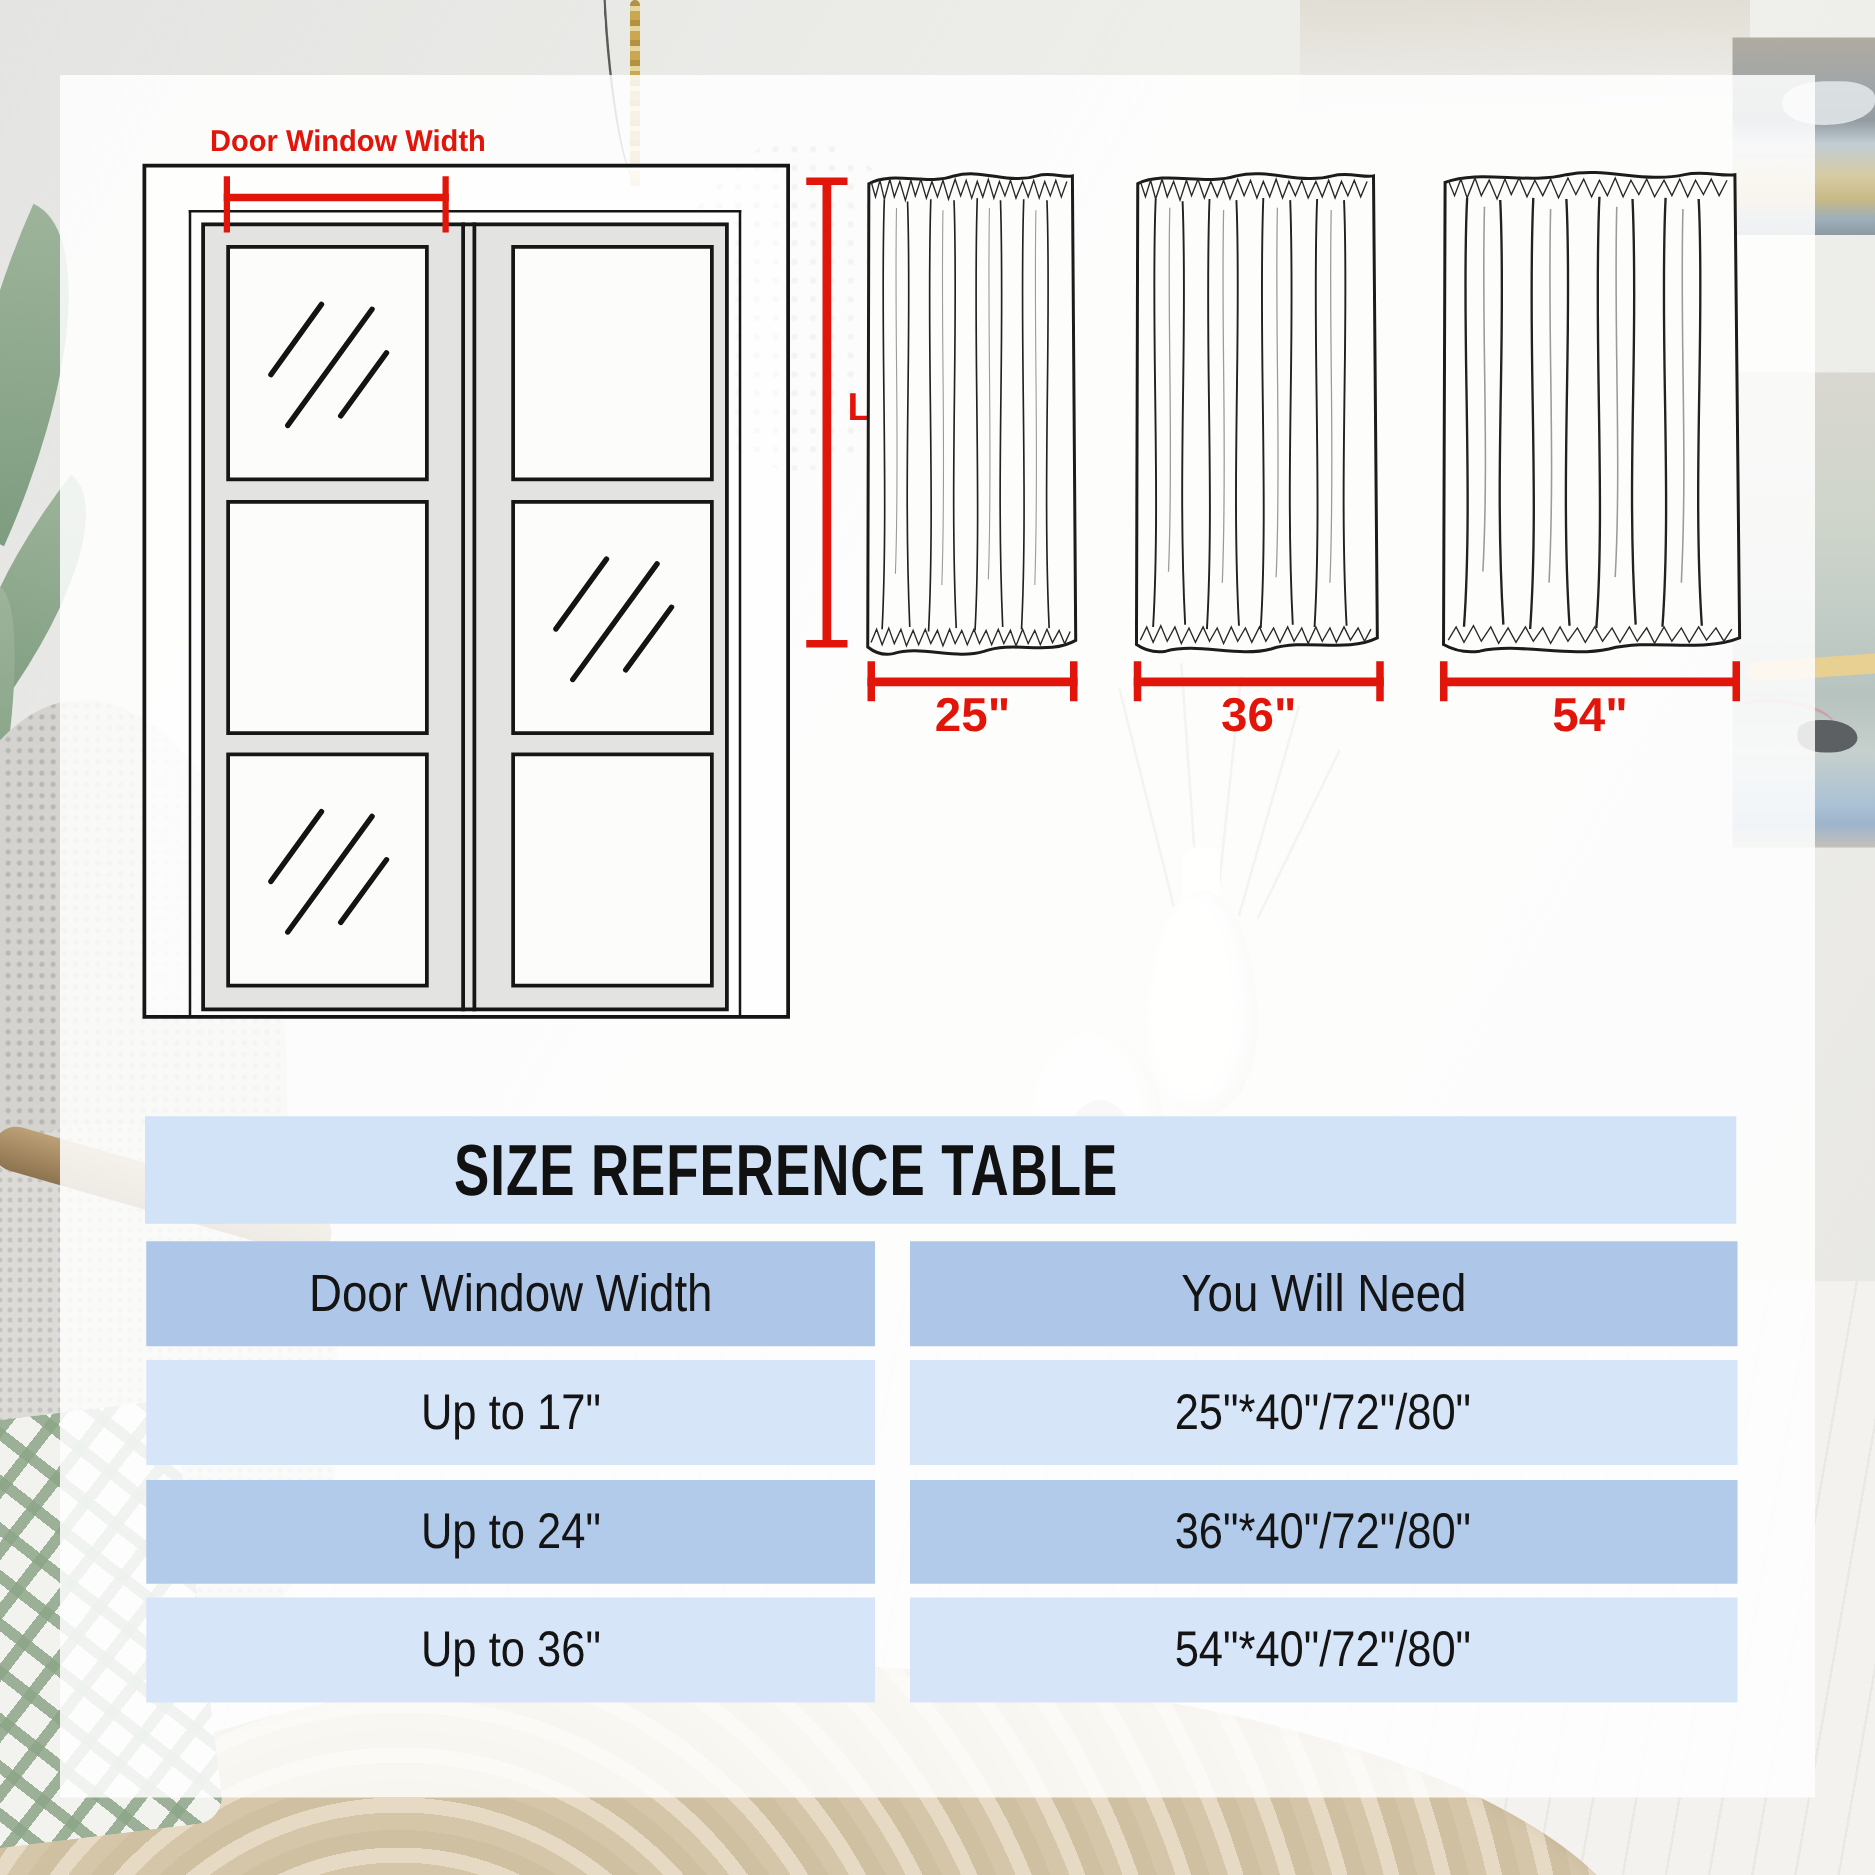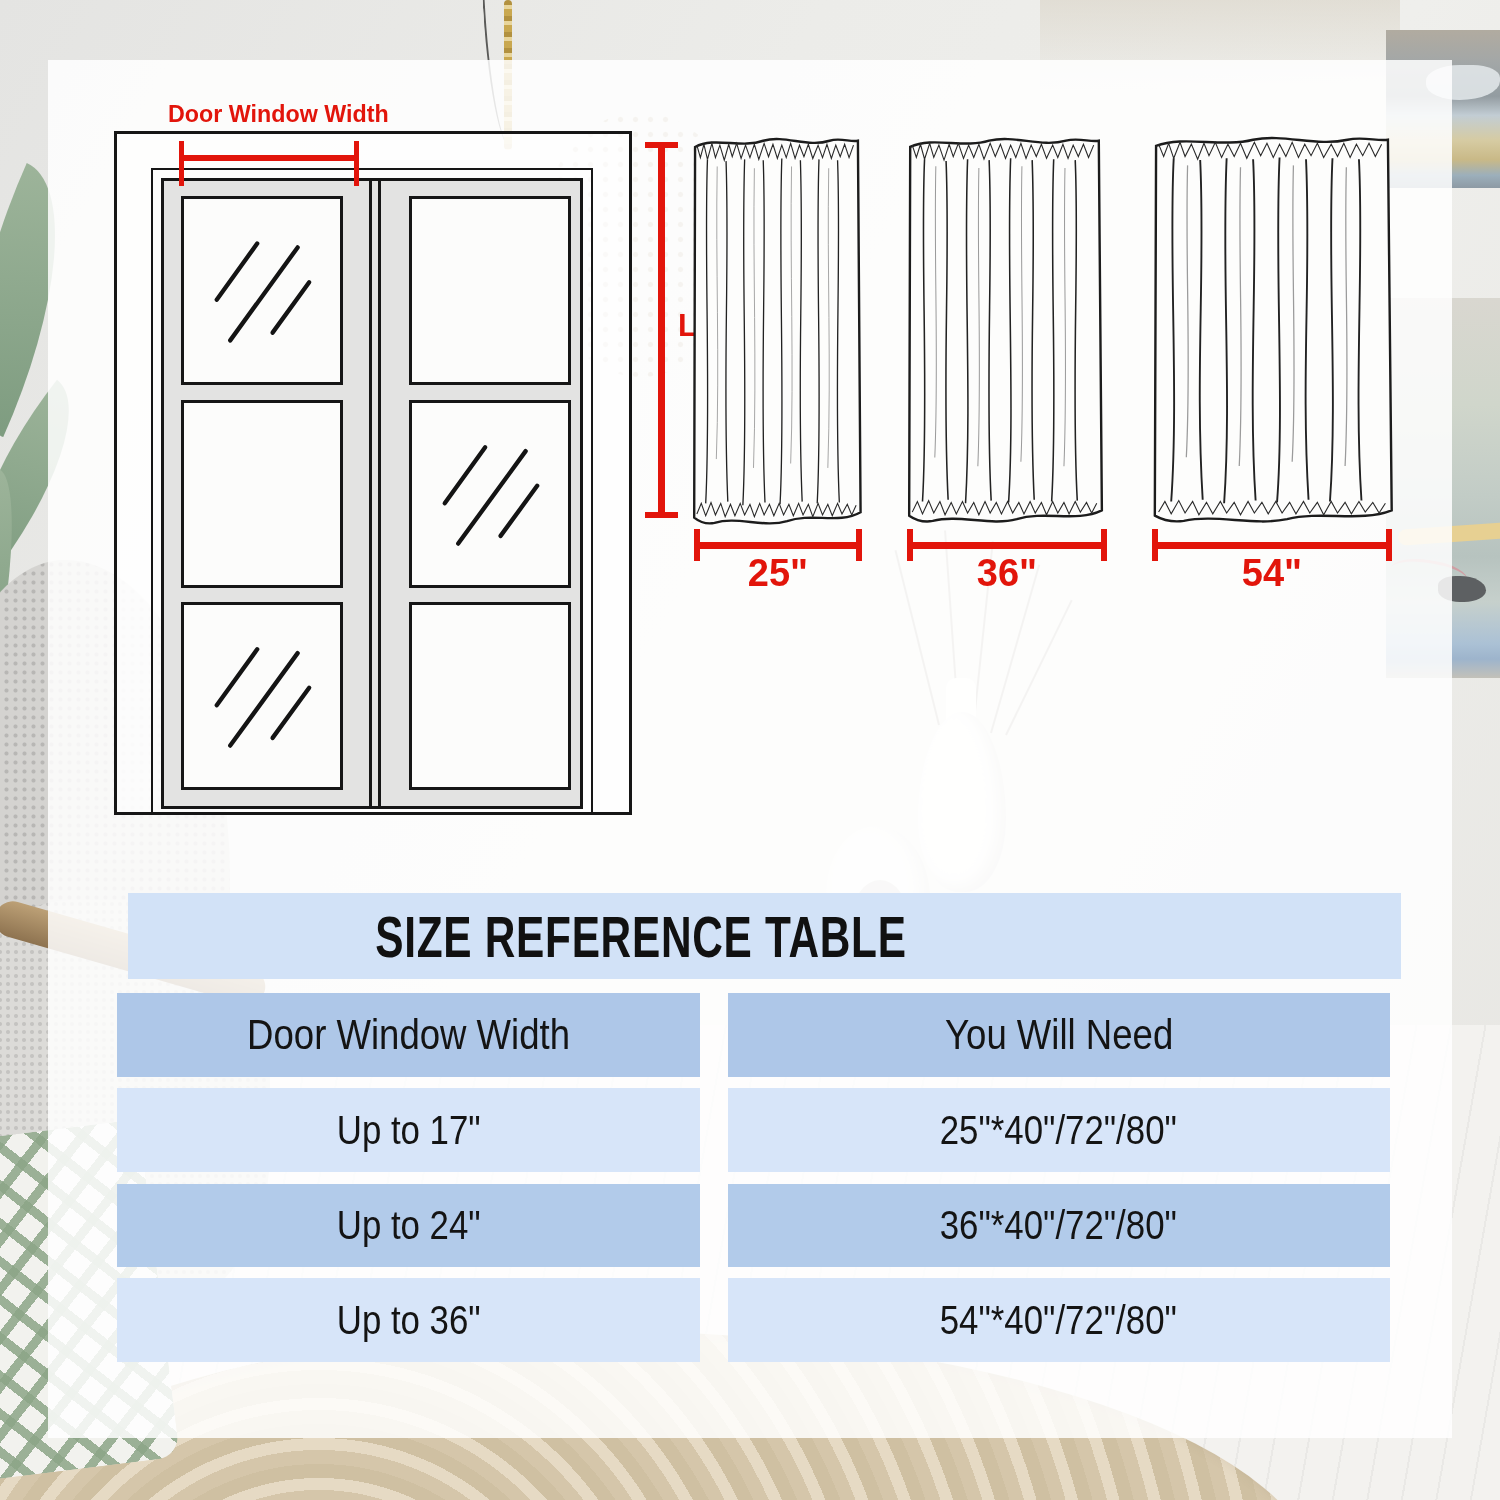--- a/index.html
+++ b/index.html
@@ -83,21 +83,21 @@
 
   .bracket{position:absolute;height:32px;}
   .bracket .bar{position:absolute;left:0;right:0;top:13px;height:7px;background:#e2150b;}
   .bracket .tick-l{position:absolute;left:0;top:0;width:6px;height:32px;background:#e2150b;}
   .bracket .tick-r{position:absolute;right:0;top:0;width:6px;height:32px;background:#e2150b;}
 
   .curtain{position:absolute;}
   .curtain svg{width:100%;height:100%;display:block;}
 
   
-  .tband{position:absolute;left:128px;width:1273px;display:flex;align-items:center;justify-content:center;}
+  .tband{position:absolute;left:116px;width:1273px;display:flex;align-items:center;justify-content:center;}
   .title-band{top:893px;height:86px;background:#d2e2f7;}
   .title-band span{font-size:58px;font-weight:bold;color:#111;
         transform:translateX(-124px) scaleX(.73);letter-spacing:1px;white-space:nowrap;}
   .cellrow{position:absolute;left:117px;width:1273px;display:flex;gap:12px;}
   .cell{display:flex;align-items:center;justify-content:center;box-sizing:border-box;}
   .cell.c1{width:590px;}
   .cell.c2{width:671px;margin-left:16px;}
   .cell span{font-size:40px;color:#141414;transform:scaleX(.87);white-space:nowrap;}
   .hdr{background:#aec7e8;}
   .row-light{background:#d7e5f9;}

